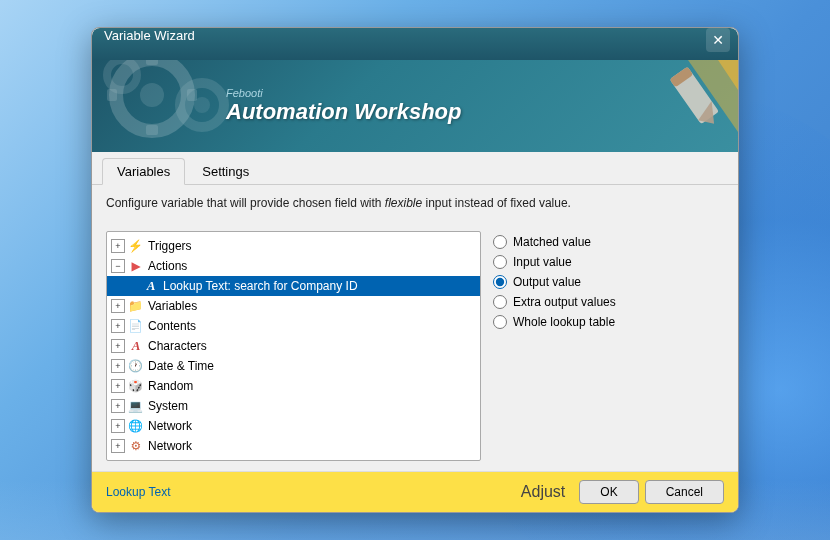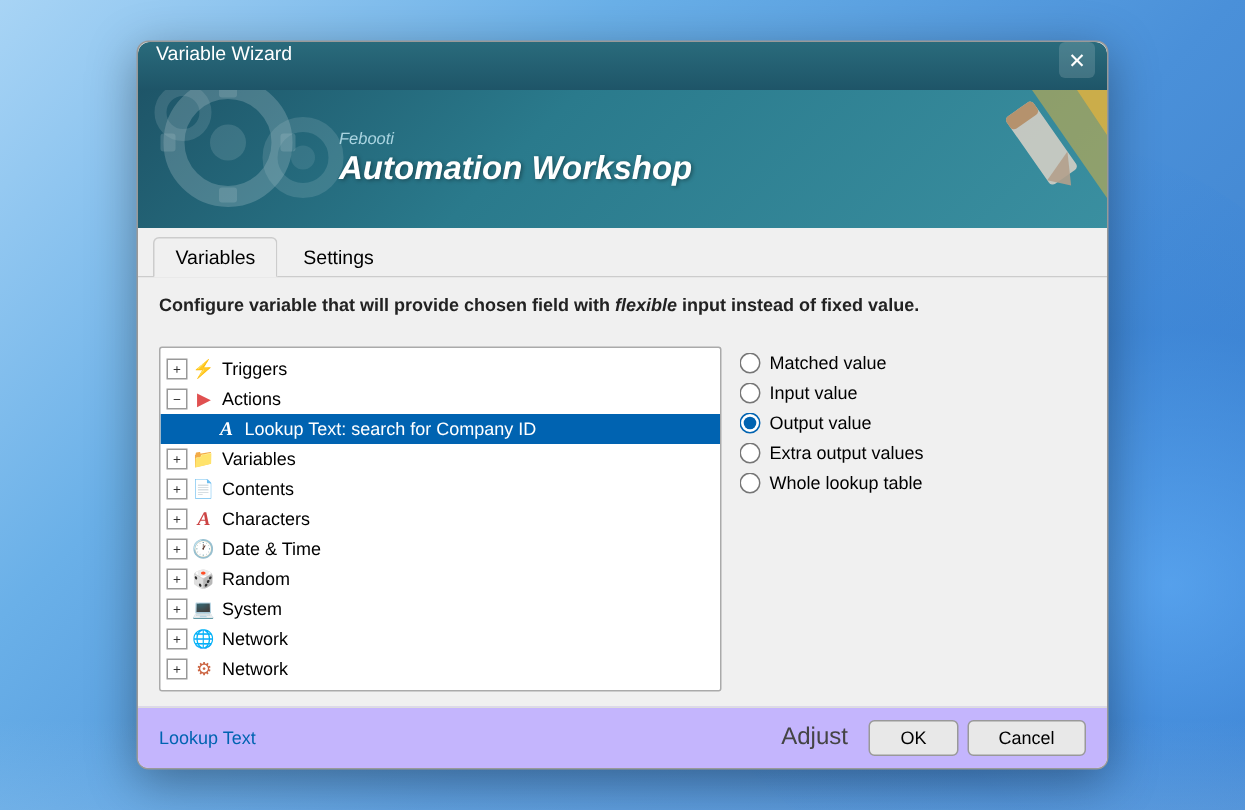--- a/index.html
+++ b/index.html
@@ -123,21 +123,20 @@
     
     .content {
       padding: 10px 14px;
       background: #f0f0f0;
     }
     .description {
       font-size: 12px;
       color: #222;
       margin-bottom: 20px;
       line-height: 1.4;
-      font-weight: bold;
     }
     .description em { font-style: italic; }
 
     
     .main-panel {
       display: flex;
       gap: 12px;
     }
 
     
@@ -204,21 +203,21 @@
       height: 14px;
       accent-color: #0063b1;
     }
 
     
     .footer {
       display: flex;
       align-items: center;
       justify-content: space-between;
       padding: 8px 14px;
-      background: #c4b5fd;
+      background: #fde047;
       border-top: 1px solid #ddd;
     }
     .footer-link {
       color: #0063b1;
       font-size: 12px;
       text-decoration: none;
       cursor: pointer;
     }
     .footer-right {
       display: flex;

